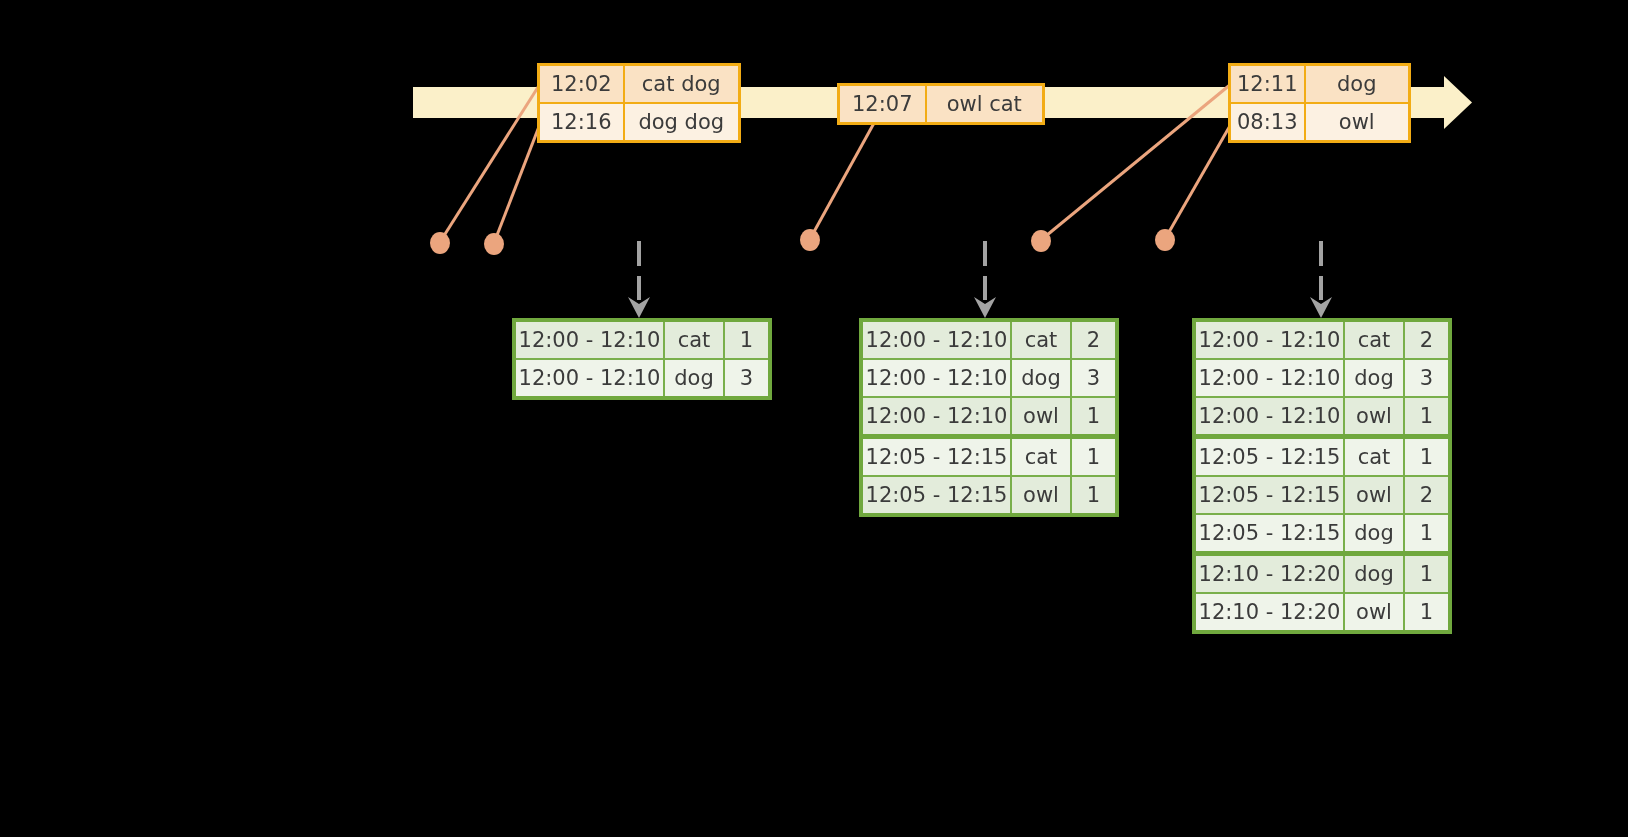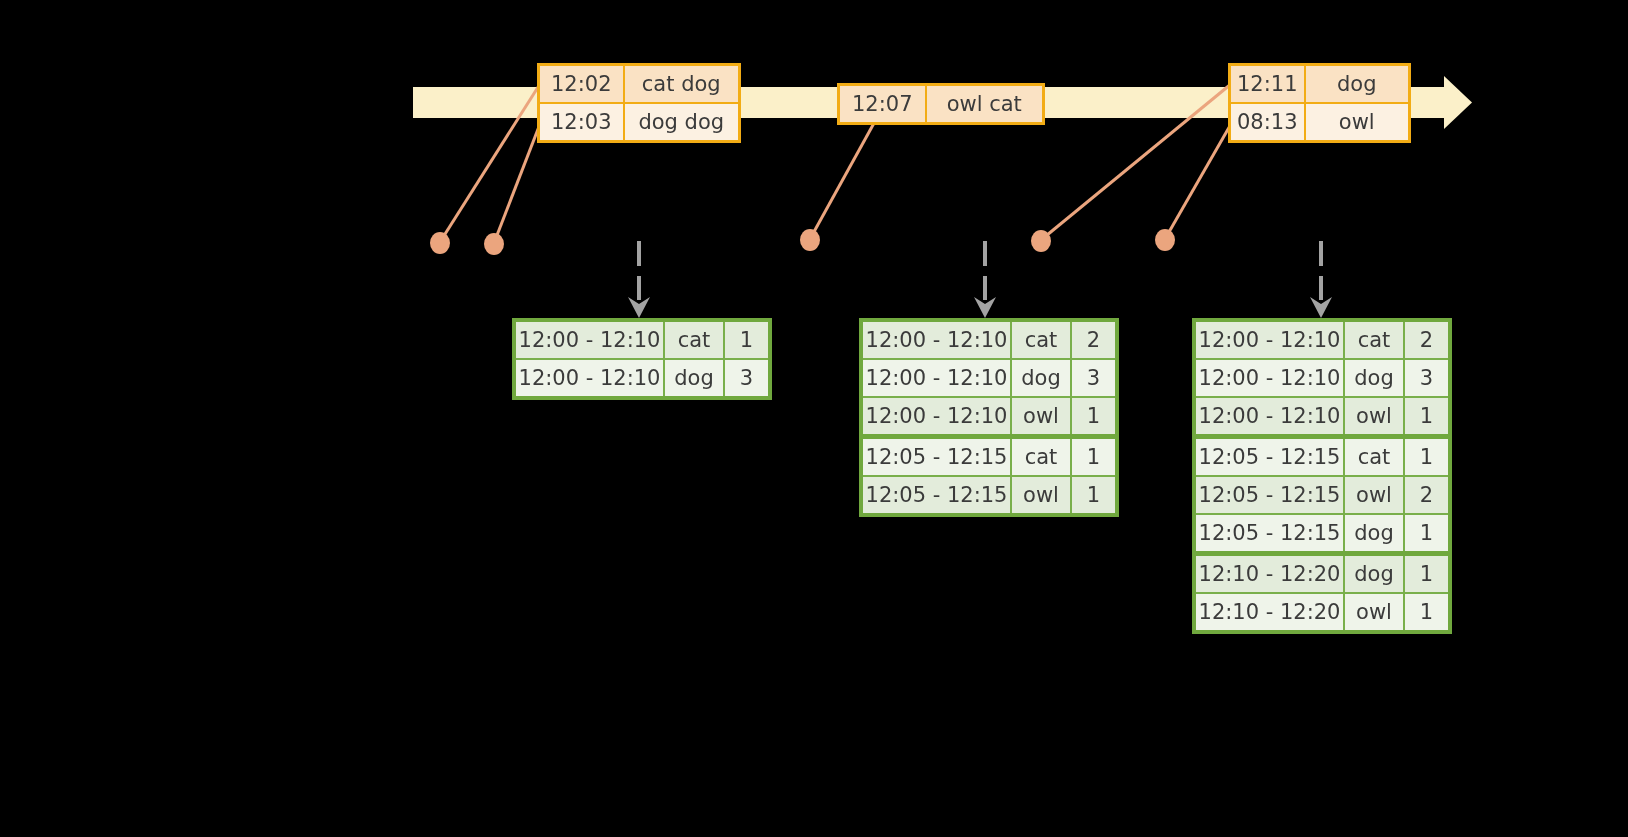--- a/index.html
+++ b/index.html
@@ -78,21 +78,21 @@
     <colgroup>
         <col style="width:85px">
         <col style="width:116px">
       </colgroup>
     <tbody>
         <tr class="pd">
       <td>12:02</td>
       <td>cat dog</td>
     </tr>
     <tr class="pl">
-      <td>12:03</td>
+      <td>12:16</td>
       <td>dog dog</td>
     </tr>
   </tbody>
     </table>
 
   <table class="evt" style="left:820px; top:83px;">
     <colgroup>
         <col style="width:87px">
         <col style="width:118px">
       </colgroup>

